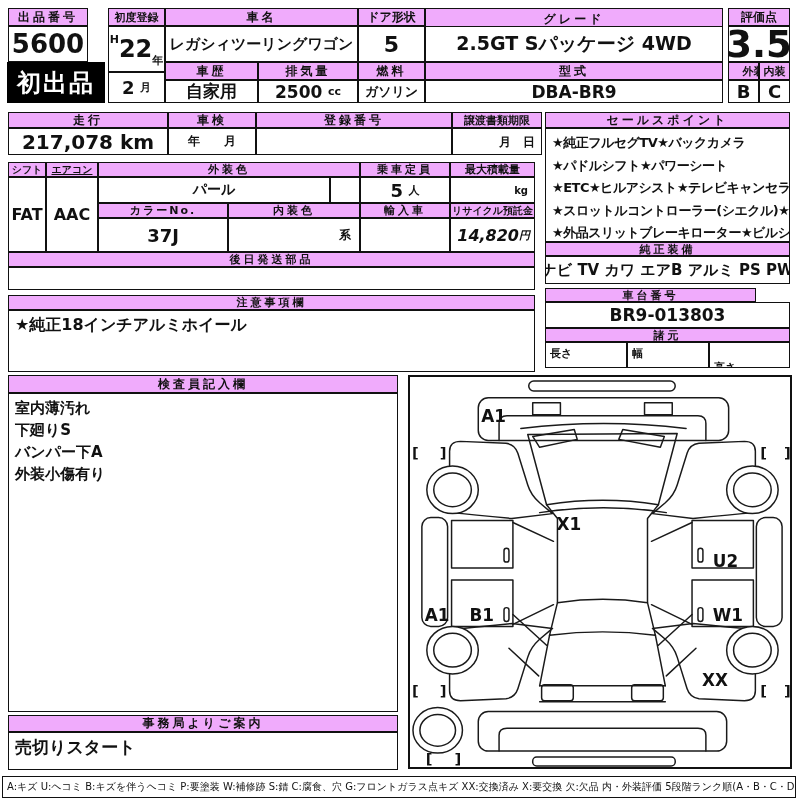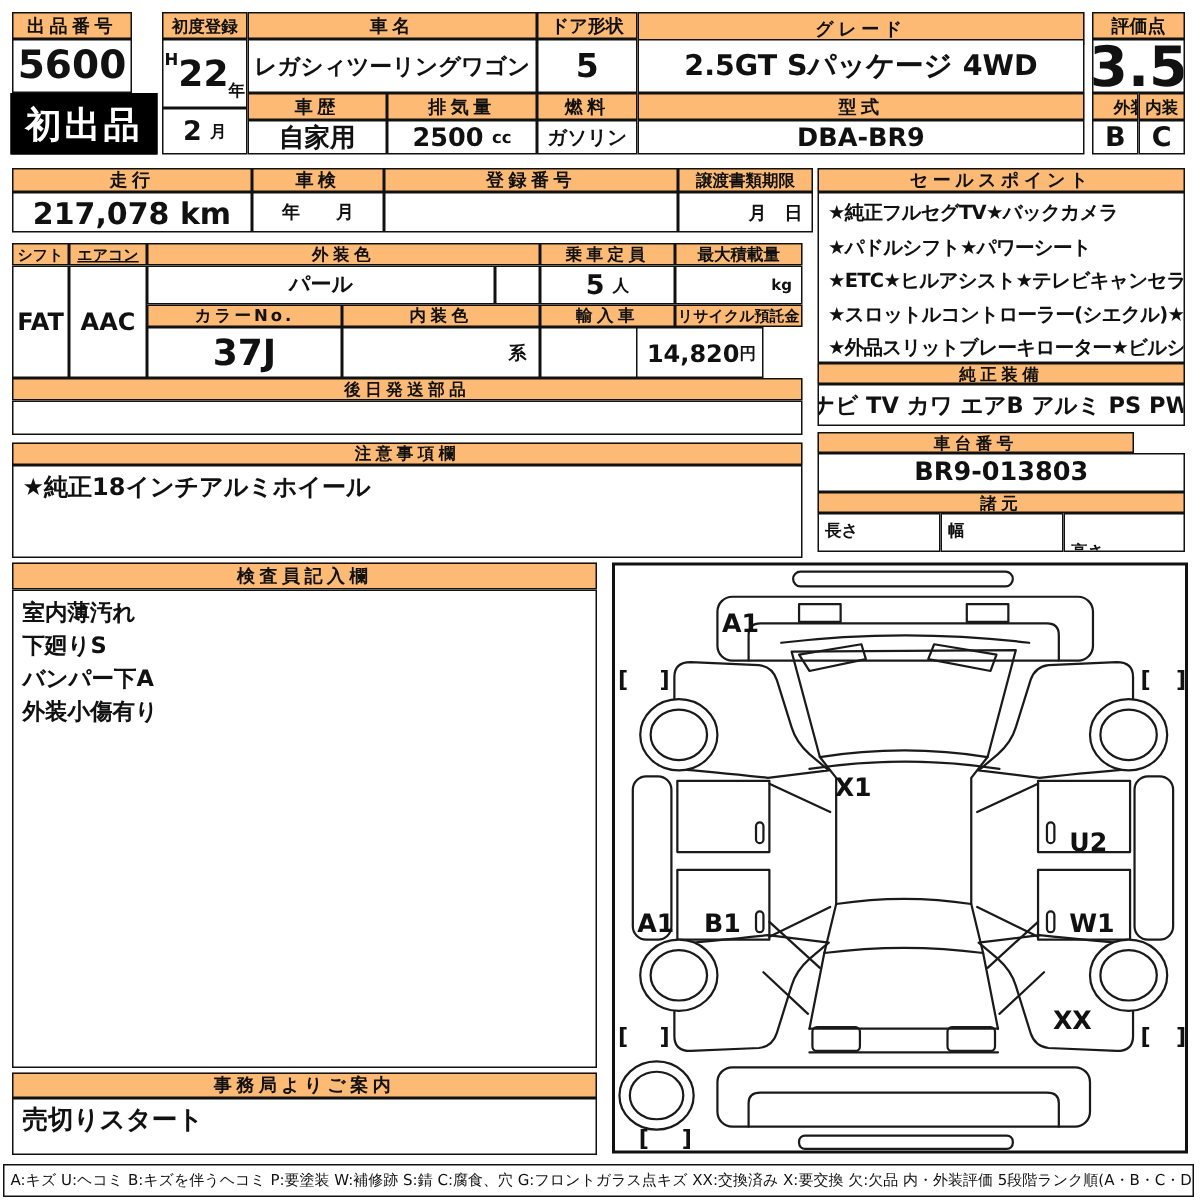--- a/index.html
+++ b/index.html
@@ -1,19 +1,19 @@
 <!DOCTYPE html>
 <html><head>
 <meta charset="utf-8">
 <style>
   * { box-sizing: border-box; margin: 0; padding: 0; }
   html,body { width:800px; height:800px; }
   body { font-family:"DejaVu Sans","Liberation Sans",sans-serif; background:#fff; color:#111; position:relative; }
   .cell { position:absolute; border:1px solid #111; background:#fff; display:flex; align-items:center; justify-content:center; font-weight:bold; overflow:hidden; white-space:nowrap; }
-  .hdr  { background:#fdba74; font-size:12px; letter-spacing:3px; font-weight:bold; }
+  .hdr  { background:#f0abfc; font-size:12px; letter-spacing:3px; font-weight:bold; }
   .ls0  { letter-spacing:0; }
   .left { justify-content:flex-start; }
   .right{ justify-content:flex-end; }
   .topalign { align-items:flex-start; }
   .badge{ background:#000; color:#fff; border:1px solid #000; }
   .sub  { font-size:11px; font-weight:bold; }
   .lines { display:block; padding:3px 6px; }
   .lines > div { line-height:22px; font-size:15px; font-weight:bold; }
   .sp-lines > div { line-height:22.5px; font-size:13px; letter-spacing:-0.5px; }
   svg text { font-family:"DejaVu Sans","Liberation Sans",sans-serif; font-weight:bold; fill:#111; }
@@ -87,27 +87,27 @@
 <div class="cell hdr" style="left:98px;top:162px;width:262px;height:15px;font-size:11px;">外装色</div>
 <div class="cell" style="left:98px;top:177px;width:232px;height:26px;font-size:14px;">パール</div>
 <div class="cell" style="left:330px;top:177px;width:30px;height:26px;"></div>
 <div class="cell hdr" style="left:360px;top:162px;width:90px;height:15px;font-size:11px;">乗車定員</div>
 <div class="cell" style="left:360px;top:177px;width:90px;height:26px;">
   <span style="font-size:18px;">5</span>&nbsp;<span class="sub">人</span>
 </div>
 <div class="cell hdr ls0" style="left:450px;top:162px;width:85px;height:15px;font-size:11px;">最大積載量</div>
 <div class="cell right" style="left:450px;top:177px;width:85px;height:26px;font-size:10px;padding-right:6px;">kg</div>
 <div class="cell hdr ls0" style="left:98px;top:203px;width:130px;height:15px;font-size:11px;letter-spacing:2px;">カラーNo.</div>
-<div class="cell" style="left:98px;top:218px;width:130px;height:34px;font-size:24px;">37J</div>
+<div class="cell" style="left:98px;top:218px;width:130px;height:34px;font-size:18px;">37J</div>
 <div class="cell hdr" style="left:228px;top:203px;width:132px;height:15px;font-size:11px;">内装色</div>
 <div class="cell right" style="left:228px;top:218px;width:132px;height:34px;font-size:12px;padding-right:8px;">系</div>
 <div class="cell hdr" style="left:360px;top:203px;width:90px;height:15px;font-size:11px;">輸入車</div>
 <div class="cell" style="left:360px;top:218px;width:90px;height:34px;"></div>
 <div class="cell hdr ls0" style="left:450px;top:203px;width:85px;height:15px;font-size:10px;">リサイクル預託金</div>
-<div class="cell right" style="left:424px;top:218px;width:85px;height:34px;padding-right:4px;">
+<div class="cell right" style="left:450px;top:218px;width:85px;height:34px;padding-right:4px;font-style:italic;">
   <span style="font-size:16px;">14,820</span>
     <span class="sub">円</span>
 </div>
 
 <div class="cell hdr" style="left:8px;top:252px;width:527px;height:15px;font-size:11px;">後日発送部品</div>
 <div class="cell" style="left:8px;top:267px;width:527px;height:23px;"></div>
 
 <div class="cell hdr" style="left:8px;top:295px;width:527px;height:15px;font-size:11px;">注意事項欄</div>
 <div class="cell lines topalign" style="left:8px;top:310px;width:527px;height:62px;">
   <div style="font-size:16px;">★純正18インチアルミホイール</div>

